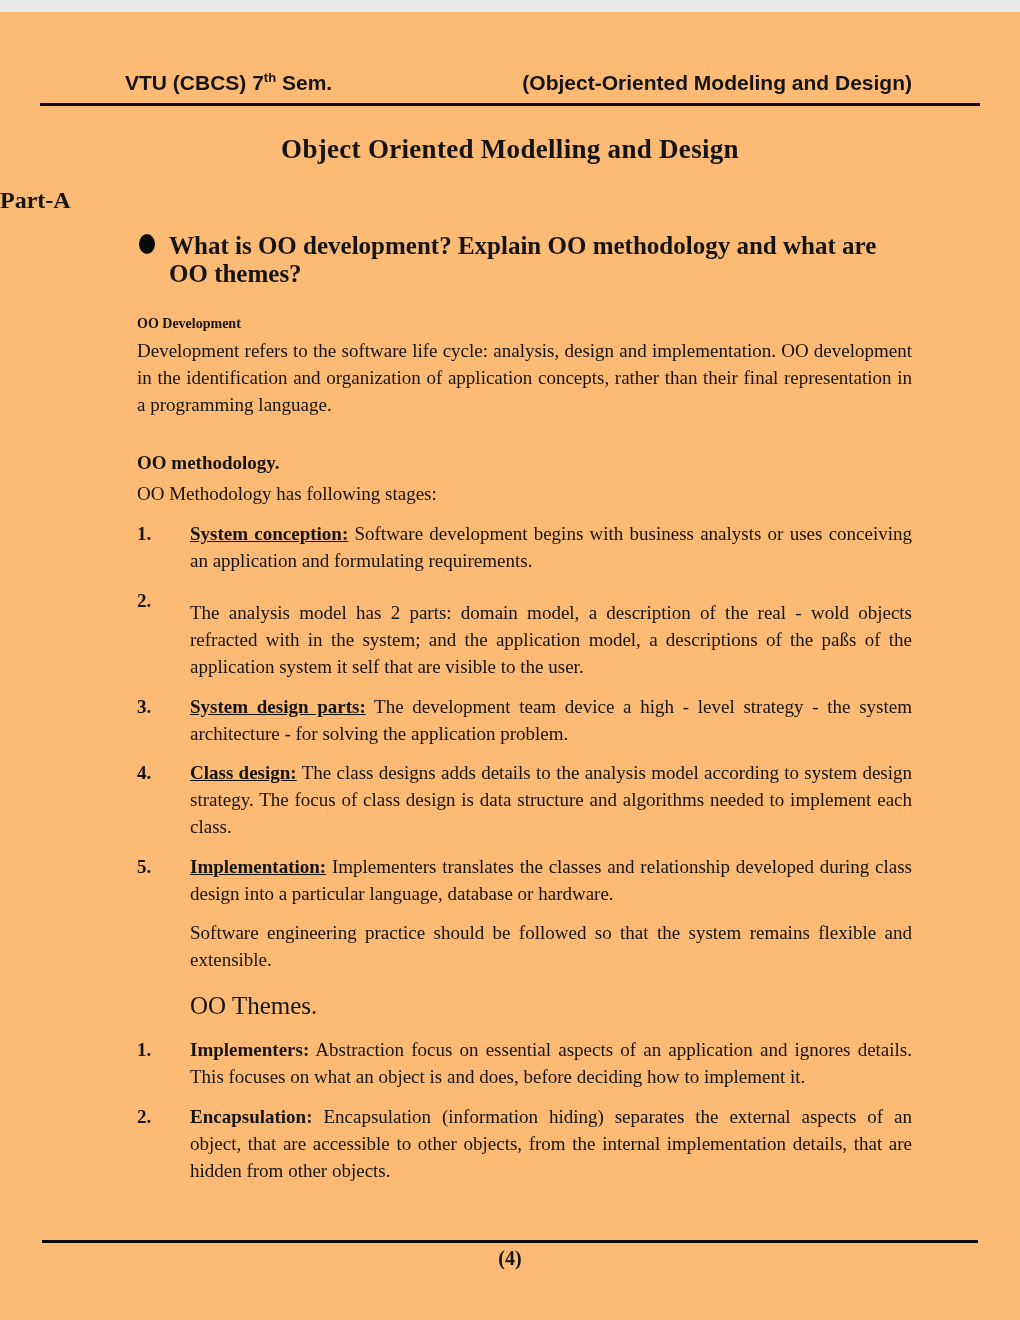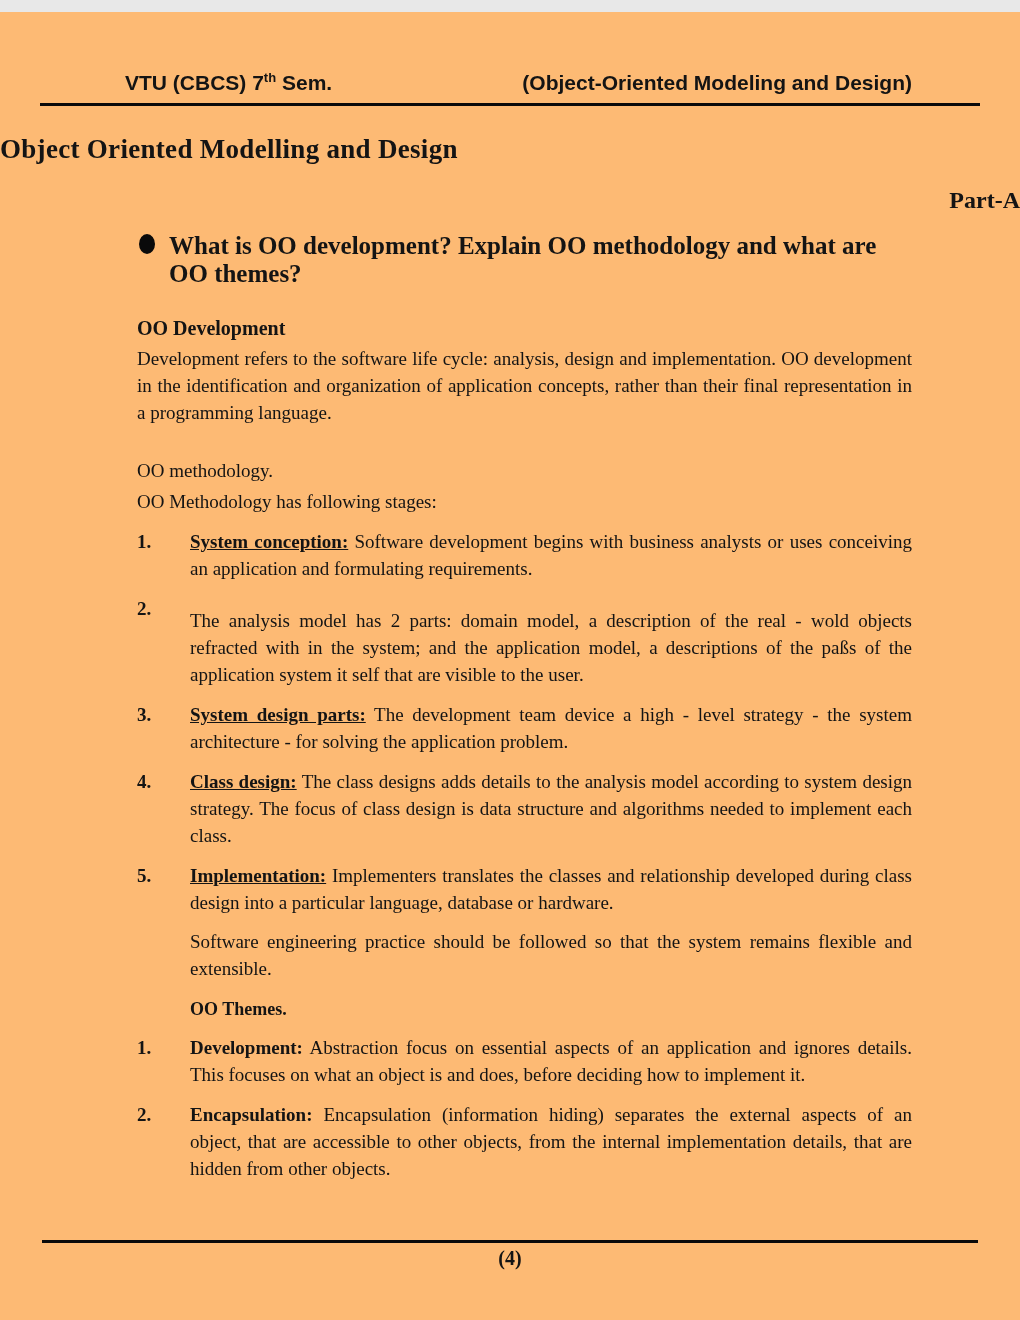--- a/index.html
+++ b/index.html
@@ -24,27 +24,28 @@
     font-weight: bold;
     font-size: 21px;
   }
   .header-row sup { font-size: 13px; }
   .rule-top {
     margin: 0 40px;
     border-bottom: 3px solid #0a0a0a;
   }
   
   .doc-title {
+    text-align: center;
     font-weight: bold;
     font-size: 27px;
     margin-top: 28px;
     letter-spacing: 0.3px;
   }
   .part-title {
-    text-align: right;
+    text-align: left;
     font-weight: bold;
     font-size: 24px;
     margin-top: 22px;
   }
   .question-row {
     display: flex;
     align-items: flex-start;
     margin: 18px 108px 0 137px;
     font-weight: bold;
     font-size: 25px;
@@ -59,40 +60,40 @@
   }
   
   .content {
     margin: 0 108px 0 137px;
     font-size: 19px;
     line-height: 1.42;
   }
   .content p { text-align: justify; }
   .sec-heading {
     font-weight: bold;
-    font-size: 20px;
+    font-size: 14px;
     margin-top: 26px;
   }
   .para { margin-top: 4px; }
-  .bold-line { font-weight: normal; }
+  .bold-line { font-weight: bold; }
   .list-item {
     display: flex;
     margin-top: 13px;
   }
   .num {
     flex: 0 0 53px;
     font-weight: bold;
   }
   .item-body { flex: 1 1 auto; }
   .lead { font-weight: bold; }
   .lead.underline { text-decoration: underline; }
   .item-extra { margin-top: 12px; }
   .themes-heading {
-    font-weight: bold;
-    font-size: 18px;
+    font-weight: normal;
+    font-size: 25px;
     margin: 14px 0 0 53px;
   }
   
   .footer {
     position: absolute;
     left: 0;
     right: 0;
     bottom: 62px;
   }
   .rule-bottom {
@@ -167,21 +168,21 @@
         <p><span class="lead underline">Implementation:</span><span> Implementers translates the classes and relationship developed during class design into a particular language, database or hardware.</span></p>
         <p class="item-extra">Software engineering practice should be followed so that the system remains flexible and extensible.</p>
       </div>
     </div>
 
     <div class="themes-heading">OO Themes.</div>
 
     <div class="list-item">
       <div class="num">1.</div>
       <div class="item-body">
-        <p><span class="lead">Development:</span><span> Abstraction focus on essential aspects of an application and ignores details. This focuses on what an object is and does, before deciding how to implement it.</span></p>
+        <p><span class="lead">Implementers:</span><span> Abstraction focus on essential aspects of an application and ignores details. This focuses on what an object is and does, before deciding how to implement it.</span></p>
       </div>
     </div>
 
     <div class="list-item">
       <div class="num">2.</div>
       <div class="item-body">
         <p><span class="lead">Encapsulation:</span><span> Encapsulation (information hiding) separates the external aspects of an object, that are accessible to other objects, from the internal implementation details, that are hidden from other objects.</span></p>
       </div>
     </div>
 

